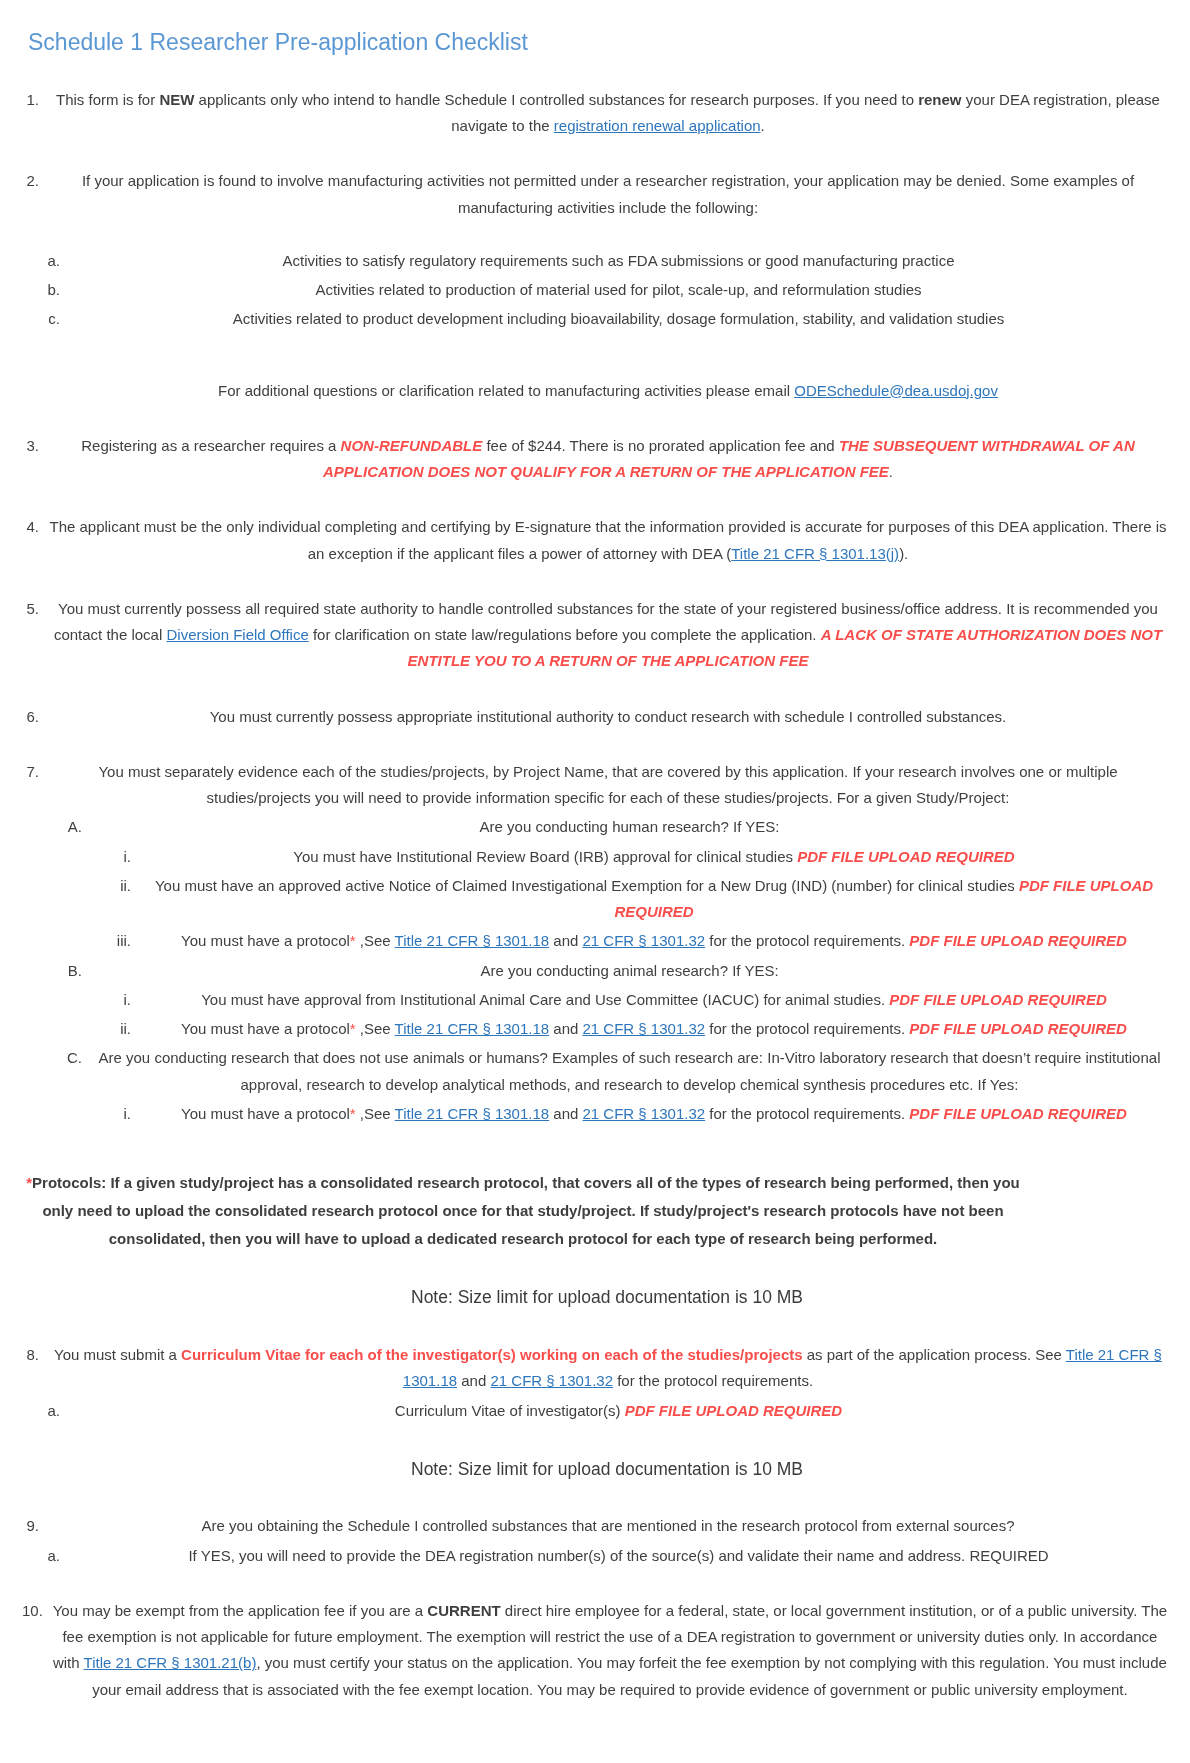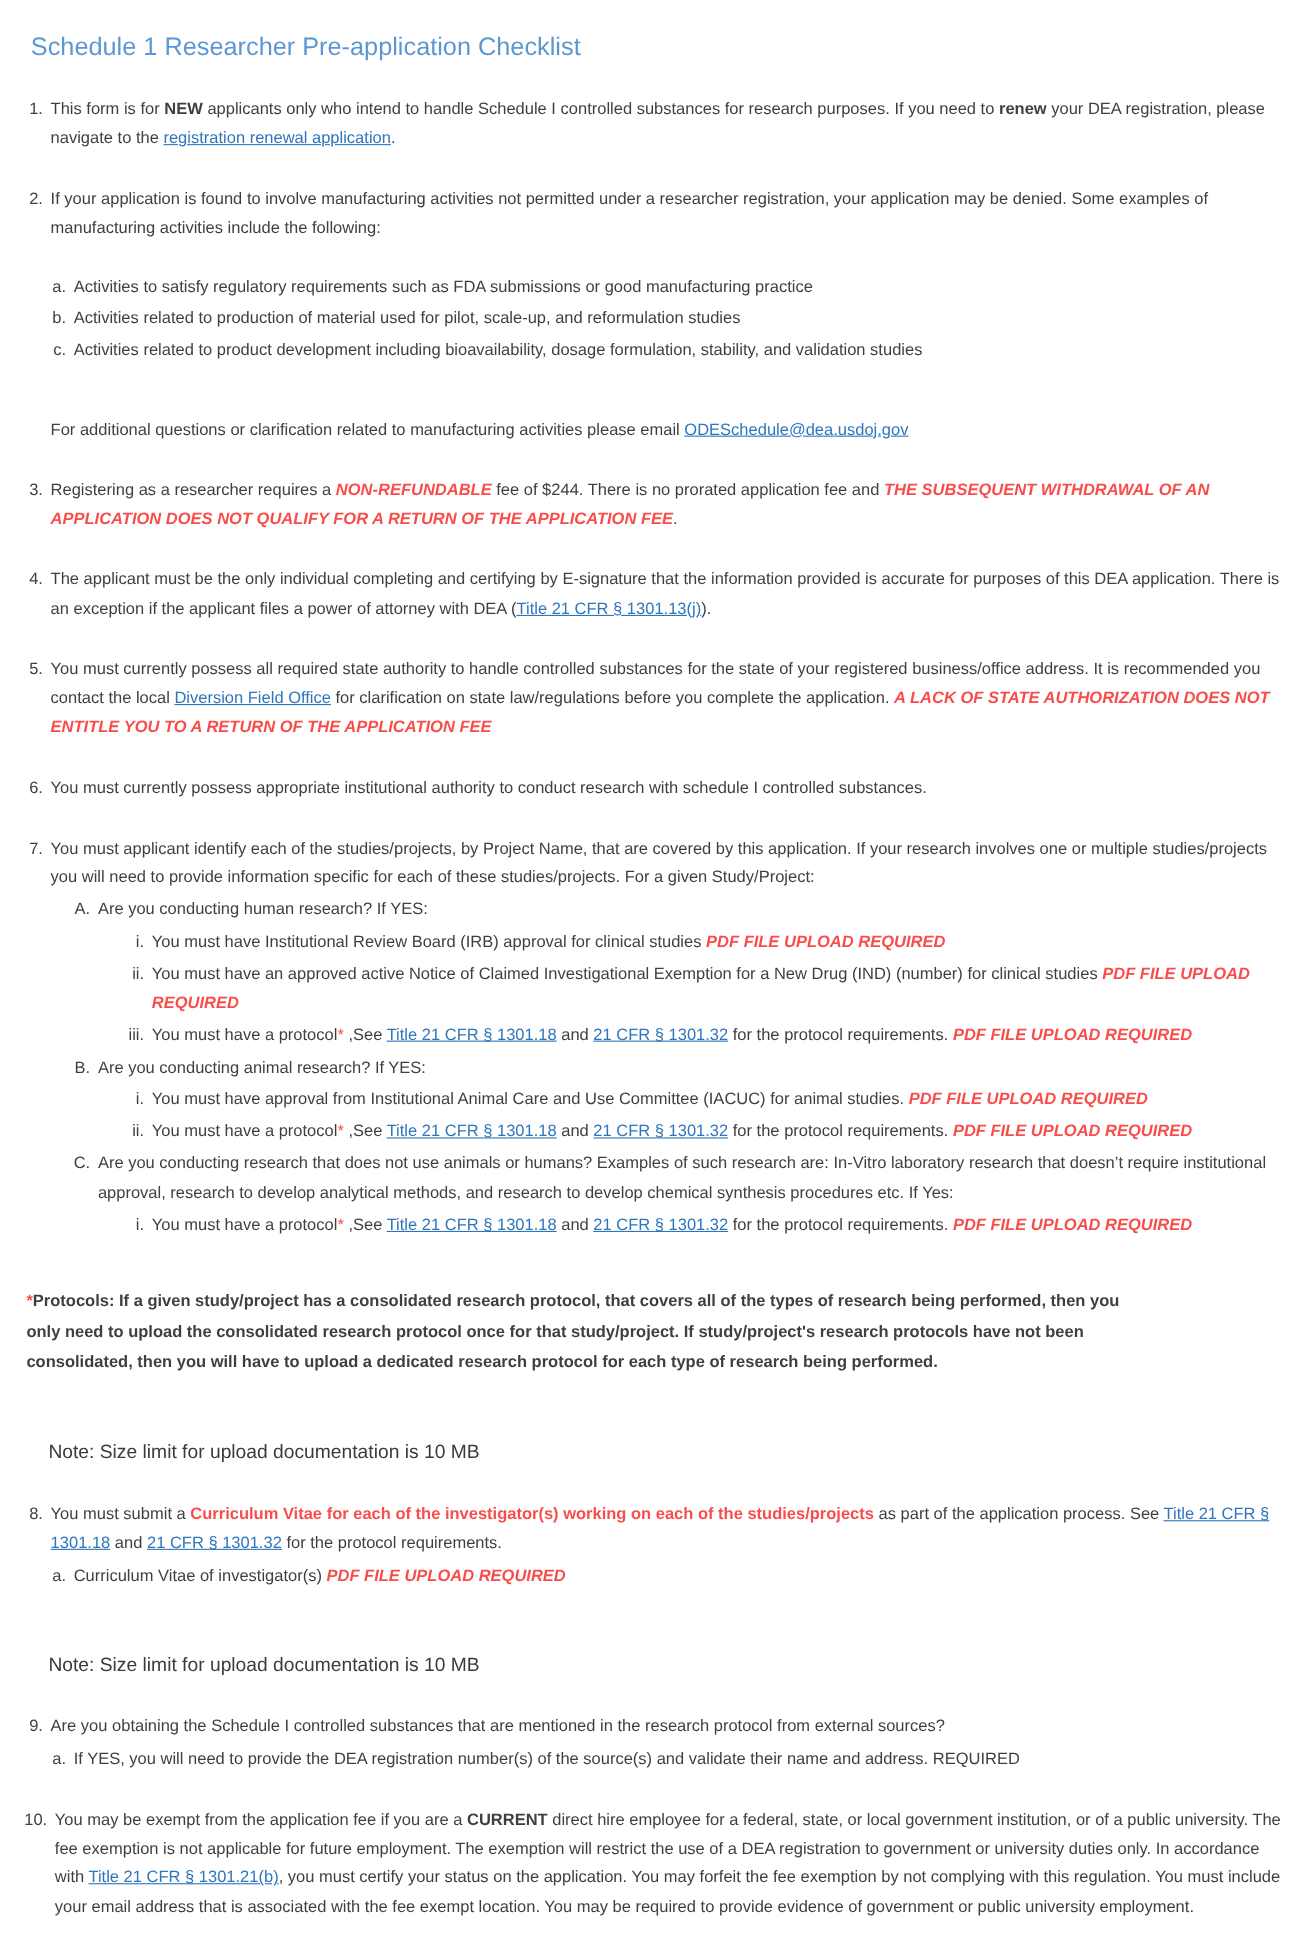--- a/index.html
+++ b/index.html
@@ -22,21 +22,21 @@
     margin:22px 0 6px 6px;
     line-height:1.3;
   }
   .content{max-width:1148px;}
   .row{display:flex;align-items:flex-start;}
   .marker{
     flex:0 0 auto;
     text-align:right;
     white-space:nowrap;
   }
-  .txt{flex:1 1 auto;min-width:0;}
+  .txt{flex:1 1 auto;min-width:0;text-align:center;}
   .lvl0 > .marker{min-width:17px;margin-right:7px;}
   .lvl1{margin-left:24px;}
   .lvl1 > .marker{min-width:14px;margin-right:7px;}
   .lvl2{margin-left:44px;}
   .lvl2 > .marker{min-width:16px;margin-right:7px;}
   .lvl3{margin-left:88px;}
   .lvl3 > .marker{min-width:21px;margin-right:7px;}
   .item{margin-top:29px;}
   .sub{margin-top:3px;}
   .gap{margin-top:27px;}
@@ -44,21 +44,21 @@
   .para > .txt{margin-left:24px;}
   .footnote{
     margin-top:42px;
     font-size:15px;
     font-weight:bold;
     line-height:1.85;
     max-width:1000px;
   }
   .footnote > .txt{margin-left:2px;}
   .note{
-    margin-top:52px;
+    margin-top:30px;
     font-size:17.5px;
     color:#3b3b3b;
   }
   .note > .txt{margin-left:22px;}
   
   .sb{font-weight:bold;}
   .sa{
     color:var(--c-link,#2e76bc);
     text-decoration:underline;
     cursor:pointer;
@@ -108,21 +108,21 @@
       <div class="row item lvl0">
         <span class="marker">5.</span>
         <div class="txt"><span>You must currently possess all required state authority to handle controlled substances for the state of your registered business/office address. It is recommended you contact the local </span><a class="sa">Diversion Field Office</a><span> for clarification on state law/regulations before you complete the application. </span><span class="sri">A LACK OF STATE AUTHORIZATION DOES NOT ENTITLE YOU TO A RETURN OF THE APPLICATION FEE</span></div>
       </div>
       <div class="row item lvl0">
         <span class="marker">6.</span>
         <div class="txt"><span>You must currently possess appropriate institutional authority to conduct research with schedule I controlled substances.</span></div>
       </div>
       <div class="row item lvl0">
         <span class="marker">7.</span>
-        <div class="txt"><span>You must applicant identify each of the studies/projects, by Project Name, that are covered by this application. If your research involves one or multiple studies/projects you will need to provide information specific for each of these studies/projects. For a given Study/Project:</span></div>
+        <div class="txt"><span>You must separately evidence each of the studies/projects, by Project Name, that are covered by this application. If your research involves one or multiple studies/projects you will need to provide information specific for each of these studies/projects. For a given Study/Project:</span></div>
       </div>
       <div class="row sub lvl2">
         <span class="marker">A.</span>
         <div class="txt"><span>Are you conducting human research? If YES:</span></div>
       </div>
       <div class="row sub lvl3">
         <span class="marker">i.</span>
         <div class="txt"><span>You must have Institutional Review Board (IRB) approval for clinical studies </span><span class="sri">PDF FILE UPLOAD REQUIRED</span></div>
       </div>
       <div class="row sub lvl3">

